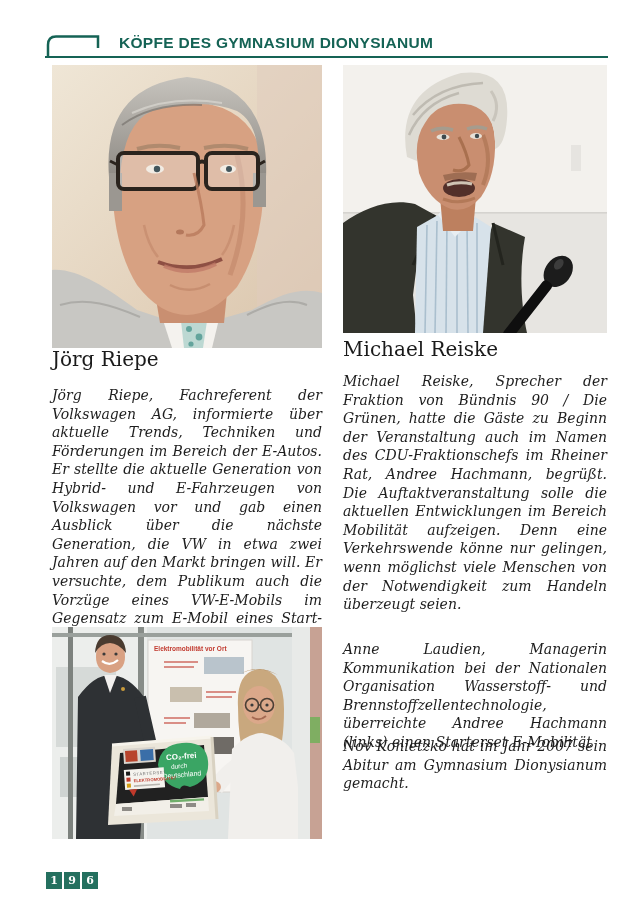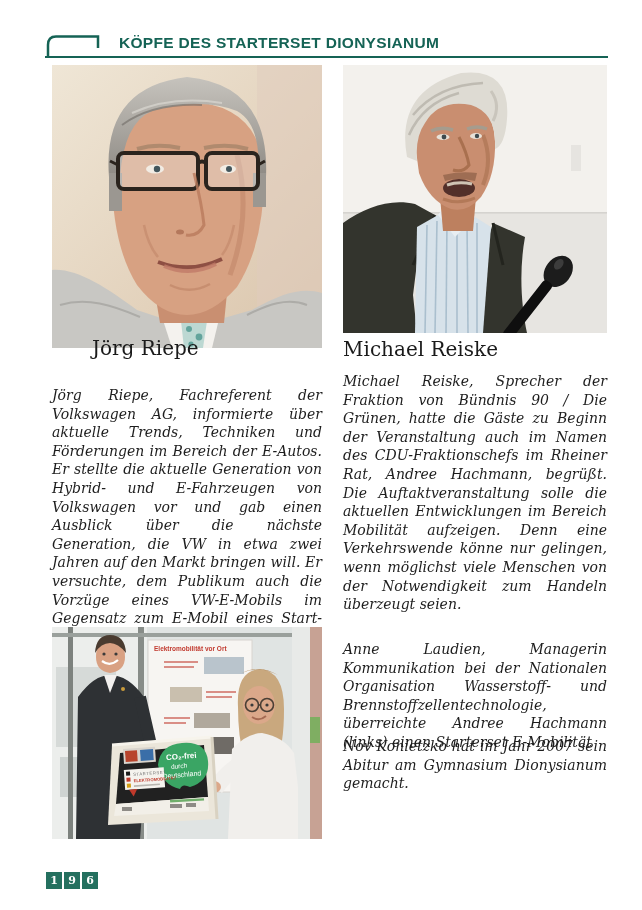--- a/index.html
+++ b/index.html
@@ -26,21 +26,21 @@
   .digit-box { width:16px; height:17px; background:#24705f; color:#ffffff;
     font-size:11px; font-weight:bold; text-align:center; line-height:17px;
     font-family:"DejaVu Serif", serif; }
 </style>
 </head>
 <body>
 
 <svg class="abs" style="left:46px; top:32px;" width="60" height="26">
   <path d="M2 25 V13 Q2 4.5 10 4.5 H52 V16" fill="none" stroke="#156355" stroke-width="2.5"></path>
 </svg>
-<div class="abs header-title">KÖPFE DES STARTERSET DIONYSIANUM</div>
+<div class="abs header-title">KÖPFE DES GYMNASIUM DIONYSIANUM</div>
 <div class="abs header-rule"></div>
 
 <div class="abs photo" style="left:52px; top:65px; width:270px; height:283px;">
   <svg viewBox="0 0 270 283" width="270" height="283">
     <defs>
       <linearGradient id="p1bg" x1="0" y1="0" x2="1" y2="1">
         <stop offset="0" stop-color="#efe6d6"></stop>
           <stop offset="0.6" stop-color="#e3d2bc"></stop>
         <stop offset="1" stop-color="#d9c4ab"></stop>
       </linearGradient>
@@ -145,21 +145,21 @@
 
     <g transform="rotate(38 214 208)">
       <ellipse cx="214" cy="206" rx="13" ry="17" fill="#1c1c1c"></ellipse>
       <ellipse cx="210" cy="200" rx="4" ry="6" fill="#3c3c3c"></ellipse>
       <rect x="208" y="220" width="11" height="70" rx="4" fill="#0f0f0f"></rect>
     </g>
   </svg>
 </div>
 
 <div class="abs caption" style="left:343px; top:337px;">Michael Reiske</div>
-<div class="abs caption" style="left:52px; top:336px;margin-left:40px;">Jörg Riepe</div>
+<div class="abs caption" style="left:52px; top:347px;">Jörg Riepe</div>
 
 <p class="body abs" style="left:52px; top:386px; width:270px;">Jörg Riepe, Fachreferent der Volkswagen AG, informierte über aktuelle Trends, Techniken und Förderungen im Bereich der E-Autos. Er stellte die aktuelle Generation von Hybrid- und E-Fahrzeugen von Volkswagen vor und gab einen Ausblick über die nächste Generation, die VW in etwa zwei Jahren auf den Markt bringen will. Er versuchte, dem Publikum auch die Vorzüge eines VW-E-Mobils im Gegensatz zum E-Mobil eines Start-Ups deutlich zu machen.</p>
 
 <p class="body abs" style="left:343px; top:372px; width:264px;">Michael Reiske, Sprecher der Fraktion von Bündnis 90 / Die Grünen, hatte die Gäste zu Beginn der Veranstaltung auch im Namen des CDU-Fraktionschefs im Rheiner Rat, Andree Hachmann, begrüßt. Die Auftaktveranstaltung solle die aktuellen Entwicklungen im Bereich Mobilität aufzeigen. Denn eine Verkehrswende könne nur gelingen, wenn möglichst viele Menschen von der Notwendigkeit zum Handeln überzeugt seien.</p>
 
 <div class="abs photo" style="left:52px; top:627px; width:270px; height:212px;">
   <svg viewBox="0 0 270 212" width="270" height="212">
     <rect width="270" height="212" fill="#e0e4e3"></rect>
 
     <rect x="0" y="0" width="95" height="212" fill="#eceeec"></rect>

